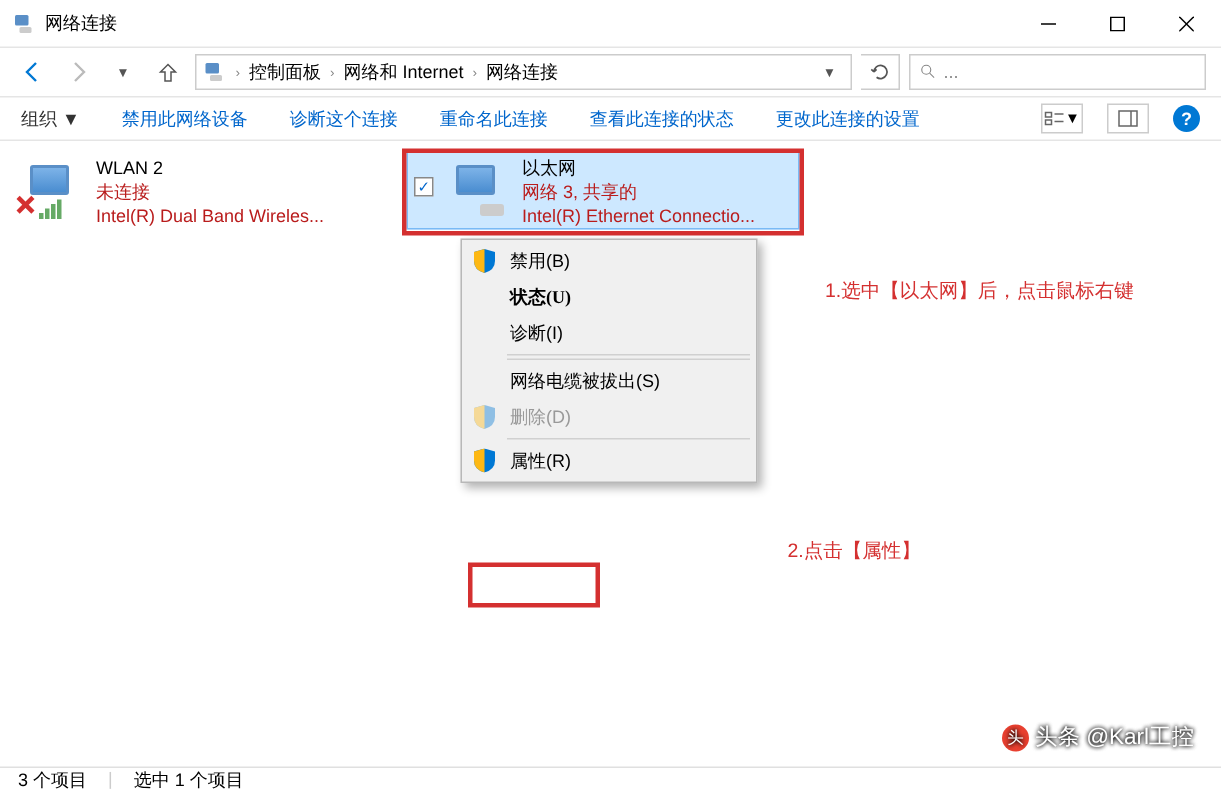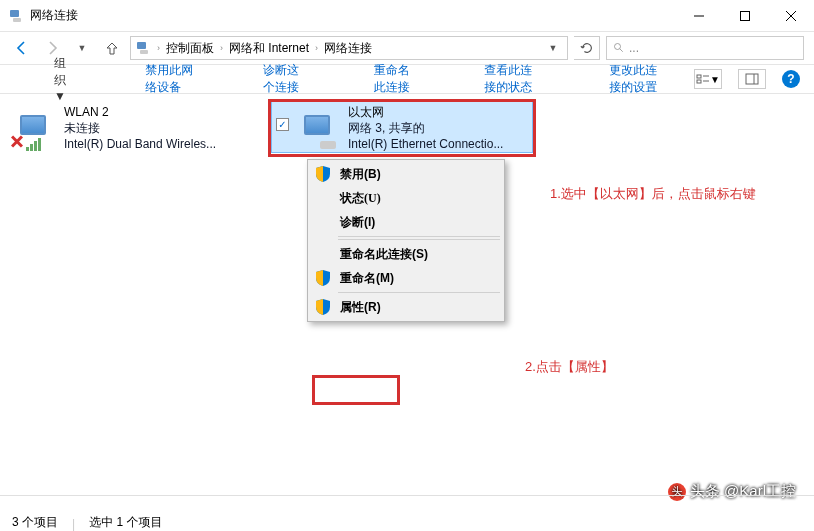--- a/index.html
+++ b/index.html
@@ -16,63 +16,63 @@
     .nav-btn { width: 24px; height: 24px; display: flex; align-items: center; justify-content: center; color: #999; }
     .nav-btn.back { color: #0078d4; }
     .address-bar { flex: 1; height: 24px; border: 1px solid #ccc; display: flex; align-items: center; padding: 0 4px; gap: 6px; font-size: 12px; }
     .address-bar .icon-sm { width: 16px; height: 16px; }
     .breadcrumb-sep { color: #888; font-size: 9px; }
     .address-dropdown { width: 20px; text-align: center; color: #555; }
     .refresh-btn { width: 26px; height: 24px; border: 1px solid #ccc; border-left: none; display: flex; align-items: center; justify-content: center; }
     .search-box { width: 198px; height: 24px; border: 1px solid #ccc; padding: 0 6px; font-size: 12px; color: #888; display: flex; align-items: center; }
     
     .toolbar { height: 30px; display: flex; align-items: center; padding: 0 14px; gap: 28px; font-size: 12px; border-top: 1px solid #e5e5e5; border-bottom: 1px solid #e5e5e5; }
-    .tool-item { color: #0066cc; cursor: default; margin-left: 40px; }
+    .tool-item { color: #0066cc; cursor: default; }
     .toolbar-right { margin-left: auto; display: flex; gap: 16px; align-items: center; }
     .view-btn { width: 28px; height: 20px; border: 1px solid #ccc; display: flex; align-items: center; justify-content: center; font-size: 10px; }
     .help-icon { width: 18px; height: 18px; border-radius: 50%; background: #0078d4; color: #fff; display: flex; align-items: center; justify-content: center; font-size: 12px; font-weight: bold; }
     
     .content { position: relative; padding: 8px 14px; height: 400px; }
-    .net-item { position: absolute; width: 252px; display: flex; align-items: flex-end; gap: 6px; }
+    .net-item { position: absolute; width: 252px; display: flex; align-items: center; gap: 6px; }
     .net-icon { width: 48px; height: 40px; position: relative; flex-shrink: 0; }
     .net-monitor { position: absolute; width: 26px; height: 20px; border: 2px solid #5a8fc7; background: linear-gradient(#7db3e8,#4a8dd0); border-radius: 2px; top: 2px; left: 10px; }
     .net-plug { position: absolute; width: 16px; height: 8px; background: #ccc; bottom: 4px; right: 6px; border-radius: 2px; }
     .net-disabled-x { position: absolute; width: 14px; height: 14px; left: 0; bottom: 4px; }
     .net-disabled-x::before, .net-disabled-x::after { content: ''; position: absolute; width: 14px; height: 3px; background: #d43030; top: 5px; }
     .net-disabled-x::before { transform: rotate(45deg); } .net-disabled-x::after { transform: rotate(-45deg); }
     .wifi-bars { position: absolute; display: flex; align-items: flex-end; gap: 1px; left: 2px; bottom: 4px; }
     .wifi-bars span { width: 3px; background: #6a6; }
     .wifi-bars span:nth-child(1){height:4px;} .wifi-bars span:nth-child(2){height:7px;} .wifi-bars span:nth-child(3){height:10px;} .wifi-bars span:nth-child(4){height:13px;}
     .net-text { font-size: 12px; line-height: 1.35; }
     .net-text .line1 { color: #000; }
-    .net-text .line2, .net-text .line3 { color: #0f172a; }
+    .net-text .line2, .net-text .line3 { color: #b91c1c; }
     
     .item1 { top: 10px; left: 10px; }
     .item2 { top: 10px; left: 272px; width: 260px; }
     .item2-box { position: absolute; top: 5px; left: 268px; width: 268px; height: 58px; border: 3px solid #d43030; }
     .item2-sel { position: absolute; top: 7px; left: 271px; width: 262px; height: 52px; background: #cde8ff; border: 1px solid #7abaf5; }
     .item3 { top: 10px; left: 545px; }
     .chk { position: absolute; top: 24px; left: 276px; width: 13px; height: 13px; border: 1px solid #888; background: #fff; display: flex; align-items: center; justify-content: center; font-size: 10px; color: #0066cc; }
     
     .context-menu { position: absolute; top: 65px; left: 307px; width: 198px; background: #f0f0f0; border: 1px solid #b8b8b8; box-shadow: 3px 3px 6px rgba(0,0,0,0.3); padding: 2px; }
-    .menu-item { height: 24px; display: flex; align-items: center; padding-left: 30px; font-size: 12px; position: relative; font-weight: bold; }
+    .menu-item { height: 24px; display: flex; align-items: center; padding-left: 30px; font-size: 12px; position: relative; }
     .menu-item.disabled { color: #999; }
     .menu-item.bold { font-weight: bold; font-family: Liberation Serif, serif; }
     .menu-sep { height: 1px; background: #d0d0d0; margin: 2px 2px 2px 28px; }
     .shield { position: absolute; left: 6px; width: 14px; height: 16px; }
     .menu-highlight { position: absolute; border: 3px solid #d43030; width: 88px; height: 30px; top: 281px; left: 312px; pointer-events: none; }
     
     .annotation { position: absolute; color: #d43030; font-size: 13px; }
     .anno1 { top: 185px; left: 550px; }
     .anno2 { top: 358px; left: 525px; }
     
     .watermark { position: absolute; bottom: 30px; right: 18px; font-size: 15px; color: #fff; text-shadow: 0 0 3px #000, 0 0 3px #000; display: flex; align-items: center; gap: 4px; }
     .wm-icon { width: 18px; height: 18px; border-radius: 50%; background: #e84030; display: flex; align-items: center; justify-content: center; font-size: 11px; color: #fff; }
     
-    .status-bar { position: absolute; bottom: 0; left: 0; right: 0; height: 36px; border-top: 1px solid #e0e0e0; display: flex; align-items: flex-end; padding: 0 12px; font-size: 12px; gap: 14px; }
+    .status-bar { position: absolute; bottom: 0; left: 0; right: 0; height: 20px; border-top: 1px solid #e0e0e0; display: flex; align-items: flex-start; padding: 0 12px; font-size: 12px; gap: 14px; }
     .status-sep { color: #ccc; }
   </style>
 </head>
 <body>
 
 <div class="titlebar">
   <svg class="titlebar-icon" viewBox="0 0 16 16">
       <rect x="2" y="2" width="9" height="7" fill="#5a8fc7" rx="1"></rect>
       <rect x="5" y="10" width="8" height="4" fill="#ccc" rx="1"></rect>
     </svg>
@@ -206,27 +206,27 @@
       <svg class="shield" viewBox="0 0 14 16">
           <path d="M7 0 L14 2 L14 8 Q14 14 7 16 Q0 14 0 8 L0 2 Z" fill="#0078d4"></path>
           <path d="M7 0 L7 16 Q0 14 0 8 L0 2 Z" fill="#fdb813"></path>
         </svg>
       <span>禁用(B)</span>
     </div>
     <div class="menu-item bold">状态(U)</div>
     <div class="menu-item">诊断(I)</div>
     <div class="menu-sep"></div>
     <div class="menu-sep"></div>
-    <div class="menu-item">重命名此连接(S)</div>
-    <div class="menu-item">
-      <svg class="shield" viewBox="0 0 14 16">
+    <div class="menu-item">网络电缆被拔出(S)</div>
+    <div class="menu-item disabled">
+      <svg class="shield" viewBox="0 0 14 16" style="opacity:0.4;">
           <path d="M7 0 L14 2 L14 8 Q14 14 7 16 Q0 14 0 8 L0 2 Z" fill="#0078d4"></path>
           <path d="M7 0 L7 16 Q0 14 0 8 L0 2 Z" fill="#fdb813"></path>
         </svg>
-      <span>重命名(M)</span>
+      <span>删除(D)</span>
     </div>
     <div class="menu-sep"></div>
     <div class="menu-item">
       <svg class="shield" viewBox="0 0 14 16">
           <path d="M7 0 L14 2 L14 8 Q14 14 7 16 Q0 14 0 8 L0 2 Z" fill="#0078d4"></path>
           <path d="M7 0 L7 16 Q0 14 0 8 L0 2 Z" fill="#fdb813"></path>
         </svg>
       <span>属性(R)</span>
     </div>
   </div>

